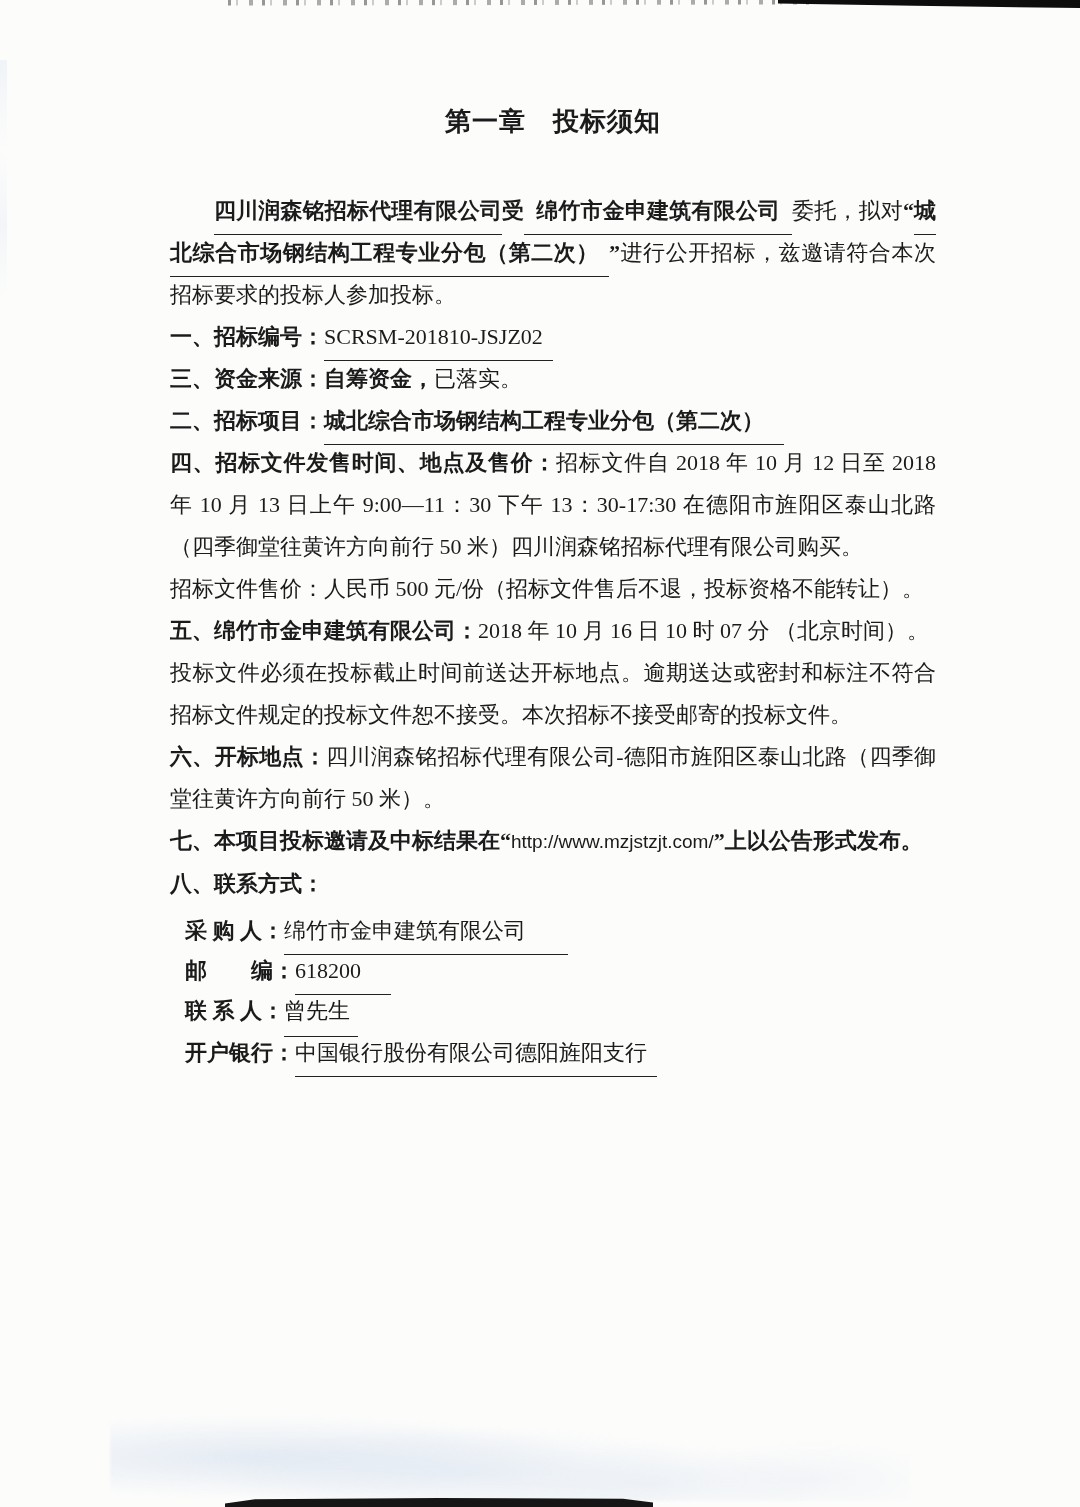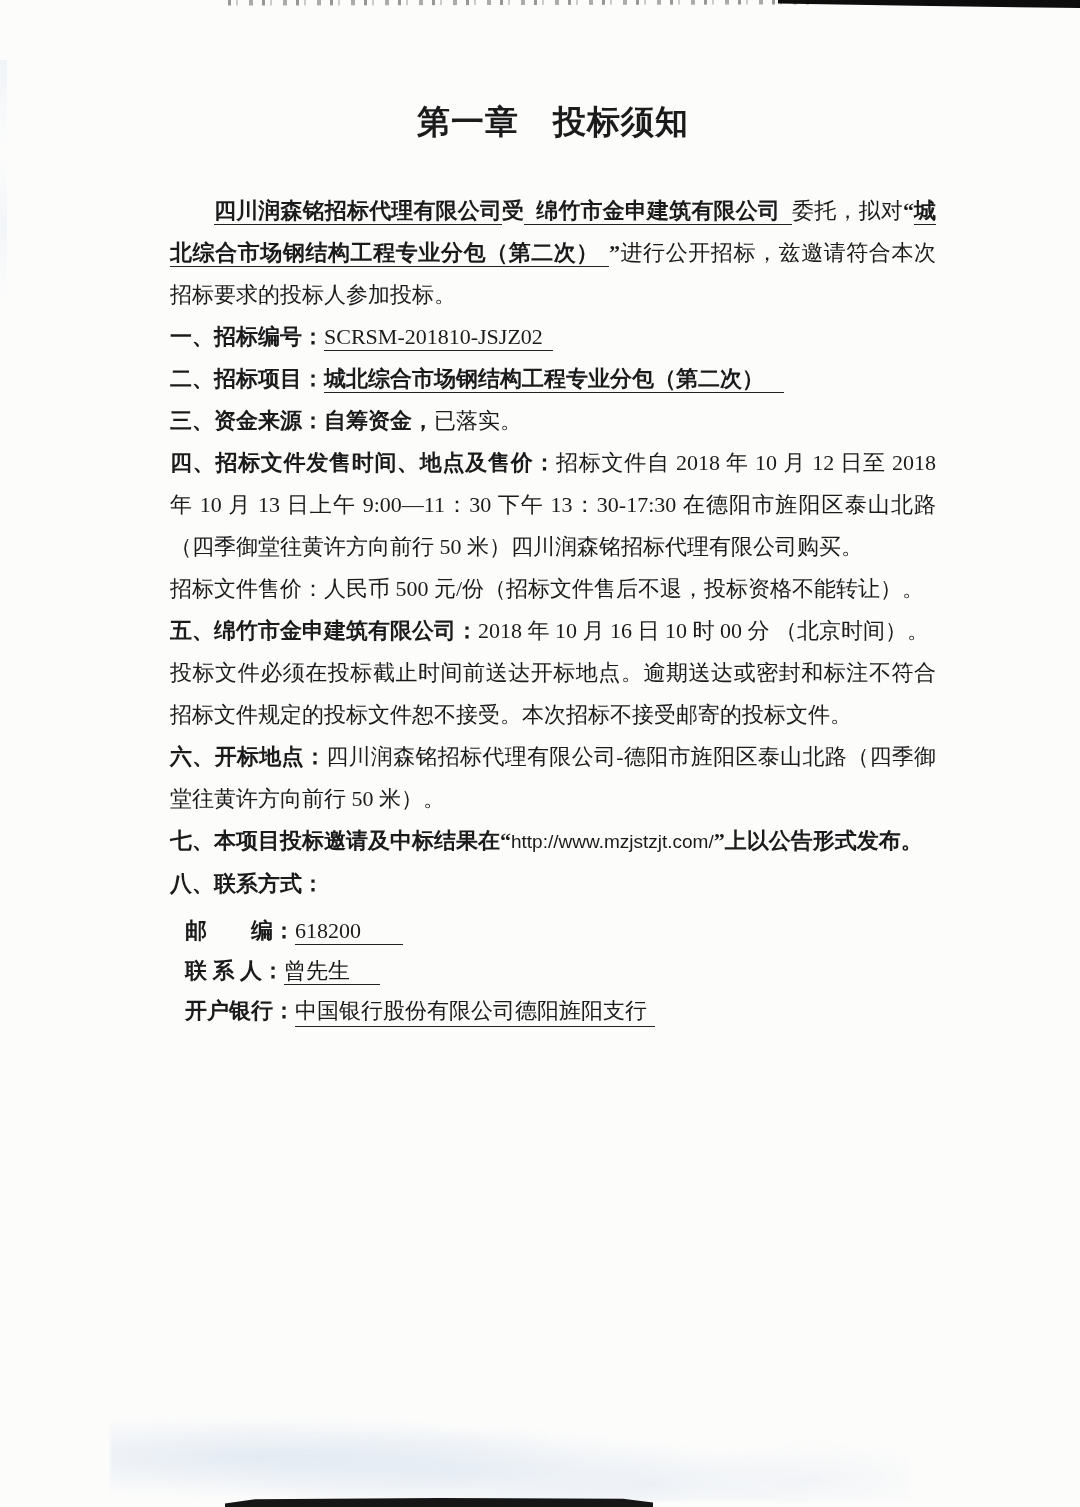--- a/index.html
+++ b/index.html
@@ -5,27 +5,27 @@
   html,body { margin:0; padding:0; background:#e8e8e8; }
   .page {
     position:relative; width:1080px; height:1507px; margin:0 auto;
     background:#fcfcfb; overflow:hidden;
     font-family:"Liberation Serif","DejaVu Serif",serif;
     color:#1b1b1b;
   }
   .content { position:absolute; left:170px; top:104px; width:766px; }
   .title {
     margin:0 0 50px 0; text-align:center;
-    font-size:33px; line-height:36px; font-weight:700;
+    font-size:26px; line-height:36px; font-weight:700;
     letter-spacing:1px;
   }
   .para { margin:0; font-size:22px; line-height:42px; text-align:justify; }
   .indent { text-indent:2em; }
   .b { font-weight:700; }
-  .u { border-bottom:1.6px solid #222; padding-bottom:1px; }
+  .u { border-bottom:1.6px solid #222; padding-bottom:11px; }
   .pad-client { padding-left:12px; padding-right:12px; }
   .pad-sm { padding-right:10px; }
   .pad-md { padding-right:20px; }
   .mono { font-family:Liberation Sans, sans-serif; font-size:19px; letter-spacing:0; }
   .contacts { margin:6px 0 0 15px; }
   .contact-row { margin:0; font-size:22px; line-height:40px; }
   .contact-row .lbl { font-weight:700; }
   .contact-row:nth-child(1) .val { padding-right:42px; }
   .contact-row:nth-child(2) .val { padding-right:30px; }
   .contact-row:nth-child(3) .val { padding-right:8px;font-family:Liberation Mono, monospace; }
@@ -78,39 +78,40 @@
   <div class="bottom-edge"></div>
 
   <div class="content">
 
     <h1 class="title">第一章　投标须知</h1>
 
     <p class="para indent"><span class="b u">四川润森铭招标代理有限公司</span><span class="b">受</span><span class="b u pad-client">绵竹市金申建筑有限公司</span><span>委托，拟对</span><span class="b">“</span><span class="b u pad-sm">城北综合市场钢结构工程专业分包（第二次）</span><span class="b">”</span><span>进行公开招标，兹邀请符合本次招标要求的投标人参加投标。</span></p>
 
     <p class="para"><span class="b">一、招标编号：</span><span class="u pad-sm">SCRSM-201810-JSJZ02</span></p>
 
+    <p class="para"><span class="b">三、资金来源：</span><span class="b">自筹资金，</span><span>已落实。</span></p>
+
     <p class="para"><span class="b">二、招标项目：</span><span class="b u pad-md">城北综合市场钢结构工程专业分包（第二次）</span></p>
-
-    <p class="para"><span class="b">三、资金来源：</span><span class="b">自筹资金，</span><span>已落实。</span></p>
 
 
     <p class="para"><span class="b">四、招标文件发售时间、地点及售价：</span><span>招标文件自 2018 年 10 月 12 日至 2018 年 10 月 13 日上午 9:00—11：30 下午 13：30-17:30 在德阳市旌阳区泰山北路（四季御堂往黄许方向前行 50 米）四川润森铭招标代理有限公司购买。</span></p>
 
     <p class="para"><span>招标文件售价：</span><span>人民币 500 元/份（招标文件售后不退，投标资格不能转让）。</span></p>
 
-    <p class="para"><span class="b">五、绵竹市金申建筑有限公司：</span><span>2018 年 10 月 16 日 10 时 00 分 （北京时间）。</span></p>
+    <p class="para"><span class="b">五、绵竹市金申建筑有限公司：</span><span>2018 年 10 月 16 日 10 时 07 分 （北京时间）。</span></p>
 
     <p class="para"><span>投标文件必须在投标截止时间前送达开标地点。逾期送达或密封和标注不符合招标文件规定的投标文件恕不接受。本次招标不接受邮寄的投标文件。</span></p>
 
     <p class="para"><span class="b">六、开标地点：</span><span>四川润森铭招标代理有限公司-德阳市旌阳区泰山北路（四季御堂往黄许方向前行 50 米）。</span></p>
 
     <p class="para"><span class="b">七、本项目投标邀请及中标结果在“</span><span class="mono">http://www.mzjstzjt.com/</span><span class="b">”上以公告形式发布。</span></p>
 
     <p class="para"><span class="b">八、联系方式：</span></p>
 
     <div class="contacts">
+      <p class="contact-row"><span class="lbl">采 购 人：</span><span class="val u">绵竹市金申建筑有限公司</span></p>
       <p class="contact-row"><span class="lbl">邮　　编：</span><span class="val u">618200</span></p>
       <p class="contact-row"><span class="lbl">联 系 人：</span><span class="val u">曾先生</span></p>
       <p class="contact-row"><span class="lbl">开户银行：</span><span class="val u">中国银行股份有限公司德阳旌阳支行</span></p>
     </div>
 
   </div>
 </div>
 
 </body></html>

